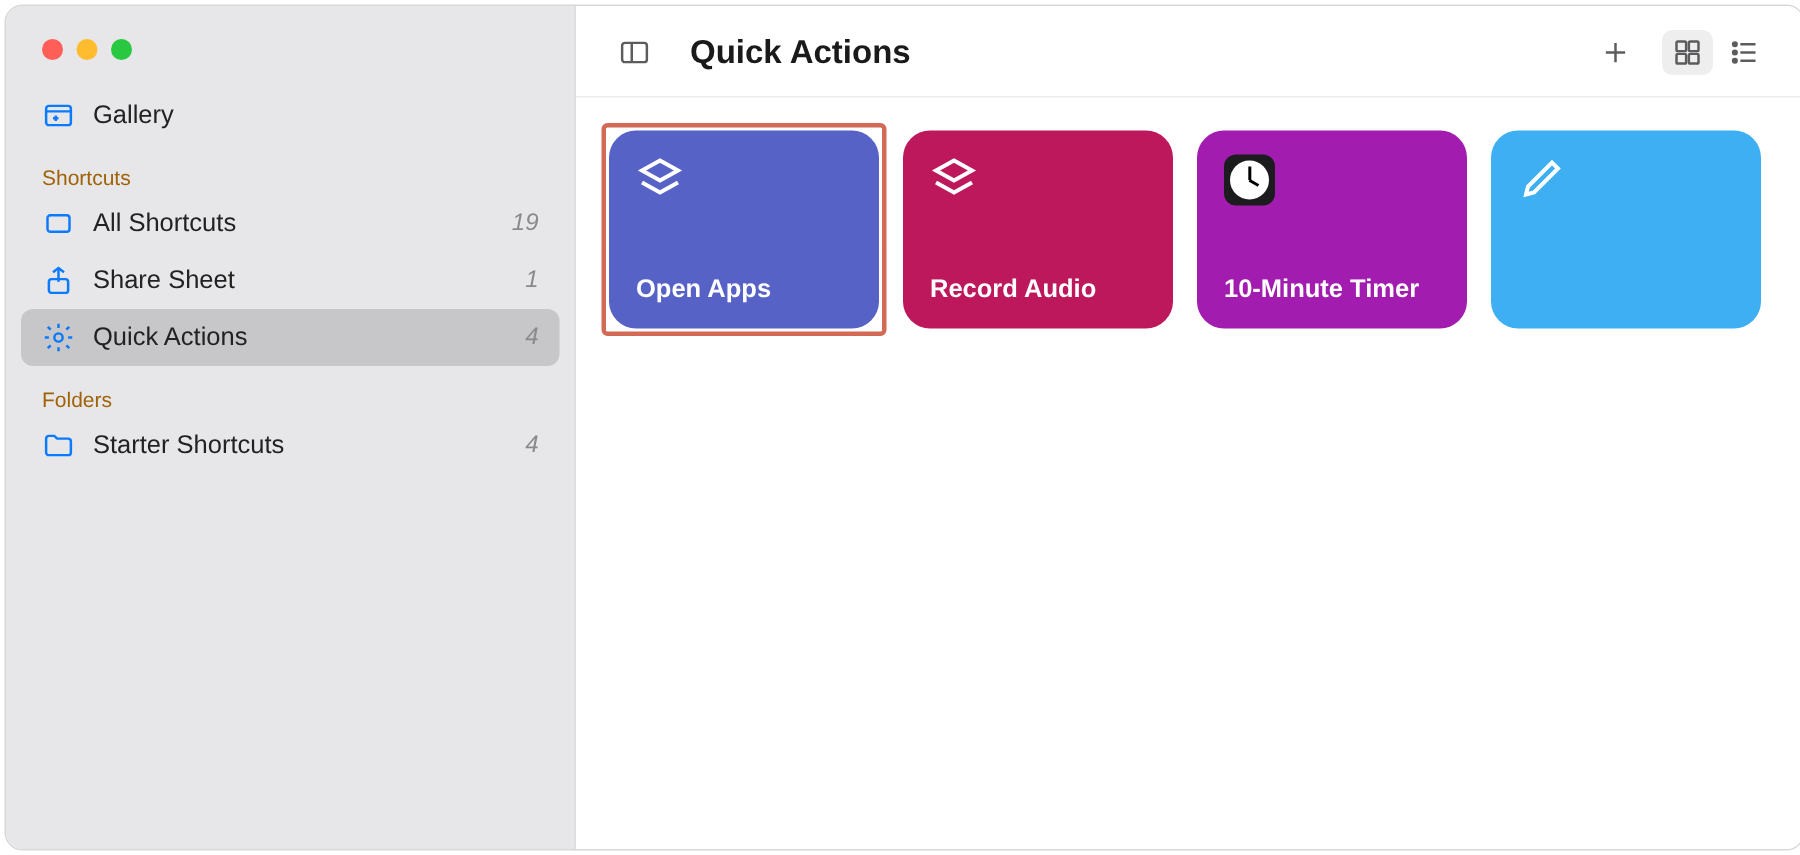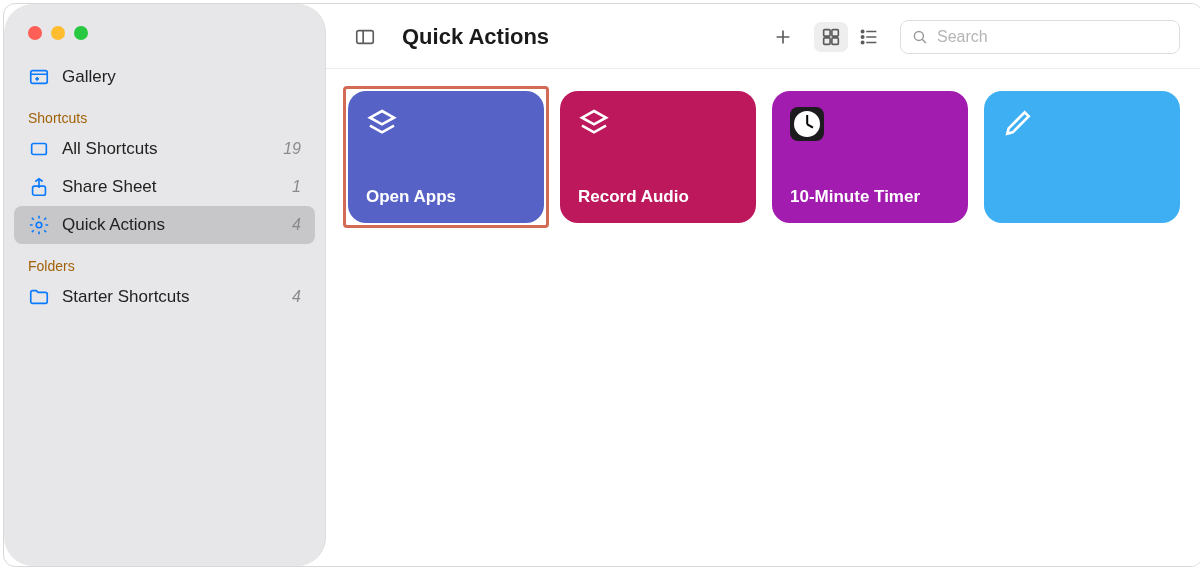--- a/index.html
+++ b/index.html
@@ -1,18 +1,18 @@
 <!DOCTYPE html>
 <html><head>
   <meta charset="utf-8">
   <style>
     * { margin: 0; padding: 0; box-sizing: border-box; font-family: -apple-system, BlinkMacSystemFont, "Segoe UI", Helvetica, Arial, sans-serif; }
     body { background: #fff; width: 1200px; height: 570px; overflow: hidden; }
     .window { display: flex; width: 1200px; height: 564px; border: 1px solid #d8d8d8; border-radius: 12px; overflow: hidden; margin: 3px 0 0 3px; background: #fff; }
-    .sidebar { width: 322px; background: #e7e7e9; display: flex; flex-direction: column; padding: 0 10px; border-right: 1px solid #dcdcdc; border-radius: 29px; }
+    .sidebar { width: 380px; background: #e7e7e9; display: flex; flex-direction: column; padding: 0 10px; border-right: 1px solid #dcdcdc; }
     .traffic { display: flex; gap: 9px; padding: 22px 0 18px 14px; }
     .dot { width: 14px; height: 14px; border-radius: 50%; }
     .dot.red { background: #ff5f57; }
     .dot.yellow { background: #febc2e; }
     .dot.green { background: #28c840; }
     .nav-item { display: flex; align-items: center; gap: 12px; padding: 8px 14px; border-radius: 8px; font-size: 17px; color: #222; cursor: default; }
     .nav-item.active { background: #c7c7ca; }
     .nav-item .count { margin-left: auto; color: #8a8a8e; font-size: 16px; font-style: italic; }
     .section-label { font-size: 14px; color: #a16207; padding: 14px 14px 4px 14px; font-weight: 500; }
     .icon { width: 22px; height: 22px; display: inline-flex; align-items: center; justify-content: center; color: #0a7aff; flex-shrink: 0; }
@@ -22,21 +22,21 @@
     .tb-btn { width: 34px; height: 30px; display: flex; align-items: center; justify-content: center; color: #5c5c5e; border-radius: 7px; }
     .tb-btn svg { width: 22px; height: 22px; stroke: currentColor; fill: none; stroke-width: 1.8; }
     .tb-title { font-size: 22px; font-weight: 700; color: #1a1a1a; margin-left: 6px; }
     .spacer { flex: 1; }
     .seg { display: flex; gap: 4px; align-items: center; }
     .seg .tb-btn.active { background: #eeeeef; }
     .search { display: flex; align-items: center; gap: 8px; width: 280px; height: 34px; border: 1px solid #dedede; border-radius: 8px; padding: 0 10px; color: #9b9b9e; }
     .search input { border: none; outline: none; font-size: 16px; color: #333; background: transparent; flex: 1; }
     .search input::placeholder { color: #b5b5b8; }
     .grid { display: flex; gap: 16px; padding: 22px; flex-wrap: wrap; align-content: flex-start; }
-    .card { position: relative; width: 196px; height: 132px; border-radius: 18px; padding: 16px 18px; display: flex; flex-direction: column; justify-content: space-between; color: #fff; }
+    .card { position: relative; width: 180px; height: 132px; border-radius: 18px; padding: 16px 18px; display: flex; flex-direction: column; justify-content: space-between; color: #fff; }
     .card.selected::before { content: ""; position: absolute; inset: -5px; border: 3px solid #d26a55; border-radius: 4px; }
     .card-icon { width: 32px; height: 32px; }
     .card-icon svg { width: 32px; height: 32px; stroke: #fff; fill: none; stroke-width: 2; }
     .card-title { font-size: 17px; font-weight: 600; }
     .c-blue { background: #5762c7; }
     .c-gray { background: #be185d; }
     .c-brown { background: #a21caf; }
     .c-sky { background: #3daff2; }
     .clock-badge { width: 34px; height: 34px; border-radius: 8px; background: #1c1c1e; display: flex; align-items: center; justify-content: center; }
     .clock-face { width: 26px; height: 26px; border-radius: 50%; background: #fff; position: relative; }
@@ -144,27 +144,20 @@
           <svg viewBox="0 0 24 24">
               <circle cx="5" cy="6" r="1.3" fill="currentColor"></circle>
               <line x1="9" y1="6" x2="20" y2="6"></line>
               <circle cx="5" cy="12" r="1.3" fill="currentColor"></circle>
               <line x1="9" y1="12" x2="20" y2="12"></line>
               <circle cx="5" cy="18" r="1.3" fill="currentColor"></circle>
               <line x1="9" y1="18" x2="20" y2="18"></line>
             </svg>
         </div>
       </div>
-      <div class="search">
-        <svg viewBox="0 0 24 24" width="18" height="18" style="stroke:#9b9b9e;fill:none;stroke-width:2">
-            <circle cx="10.5" cy="10.5" r="6"></circle>
-            <line x1="20" y1="20" x2="15" y2="15"></line>
-          </svg>
-        <input type="text" placeholder="Search" style="">
-      </div>
     </div>
 
     <div class="grid">
       <div class="card c-blue selected">
         <div class="card-icon">
           <svg viewBox="0 0 24 24">
               <path d="M12 3l9 5-9 5-9-5 9-5z"></path>
               <path d="M3 14l9 5 9-5"></path>
             </svg>
         </div>

